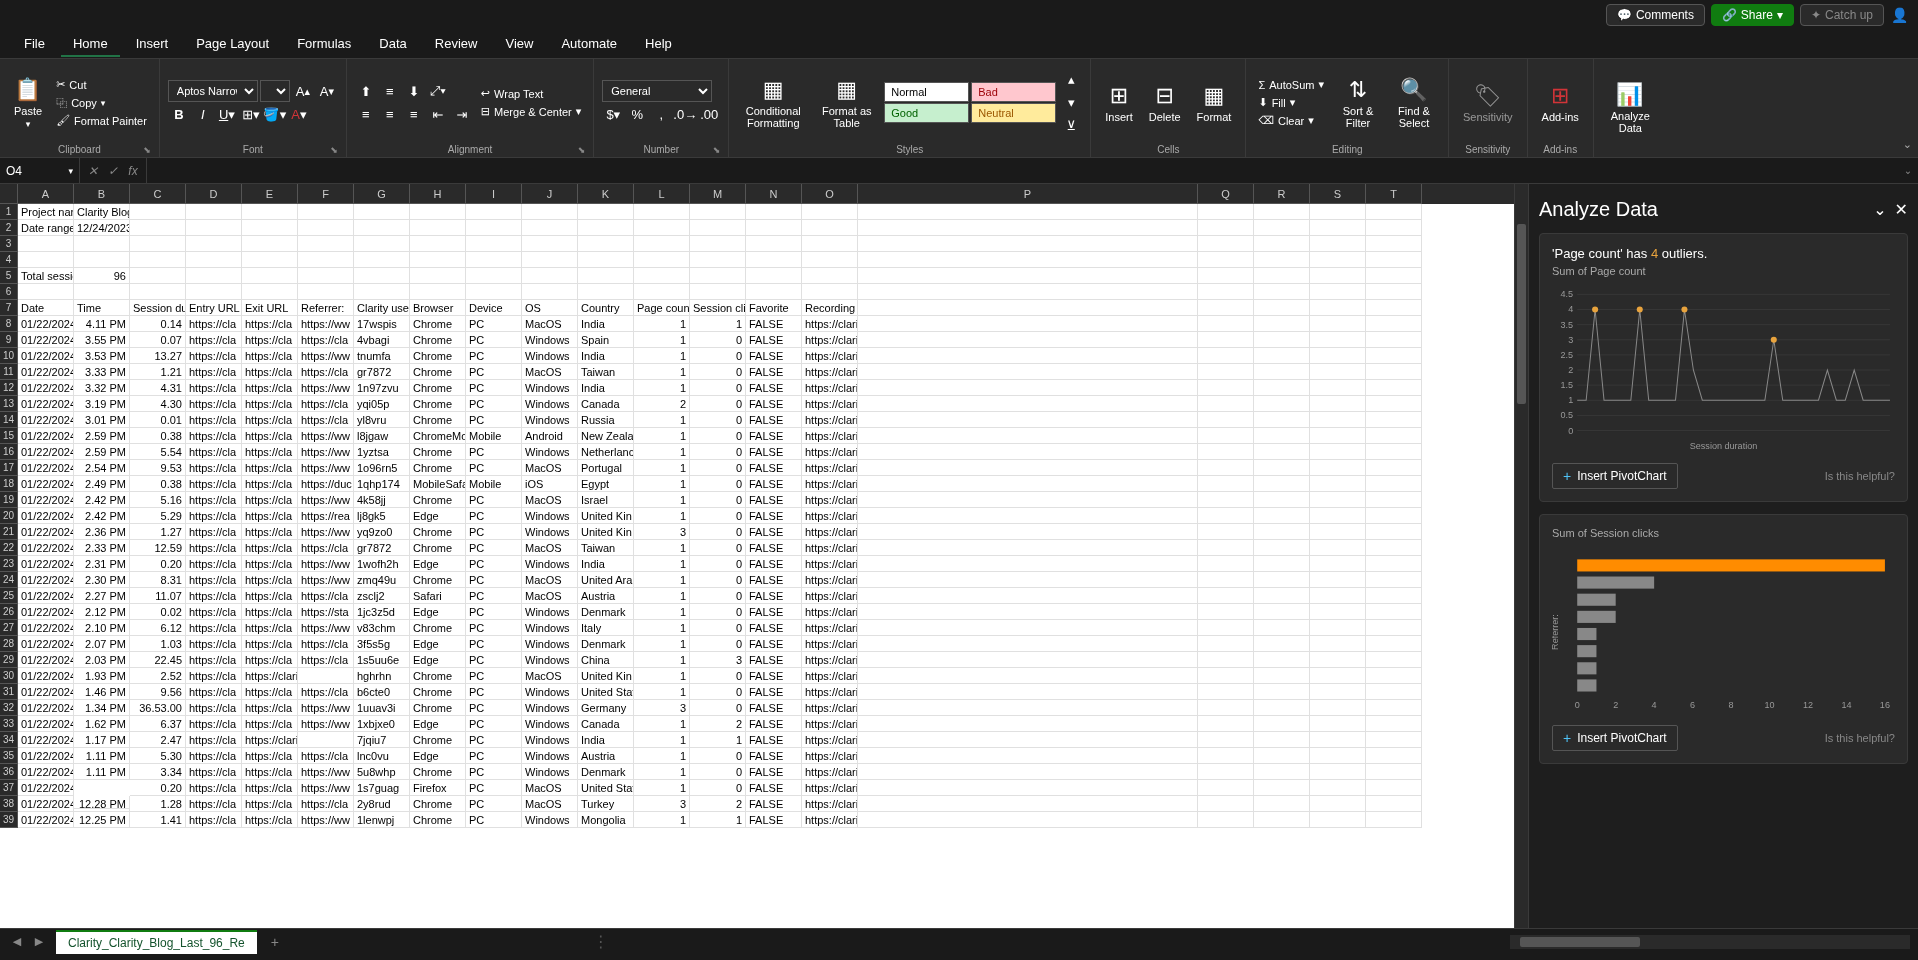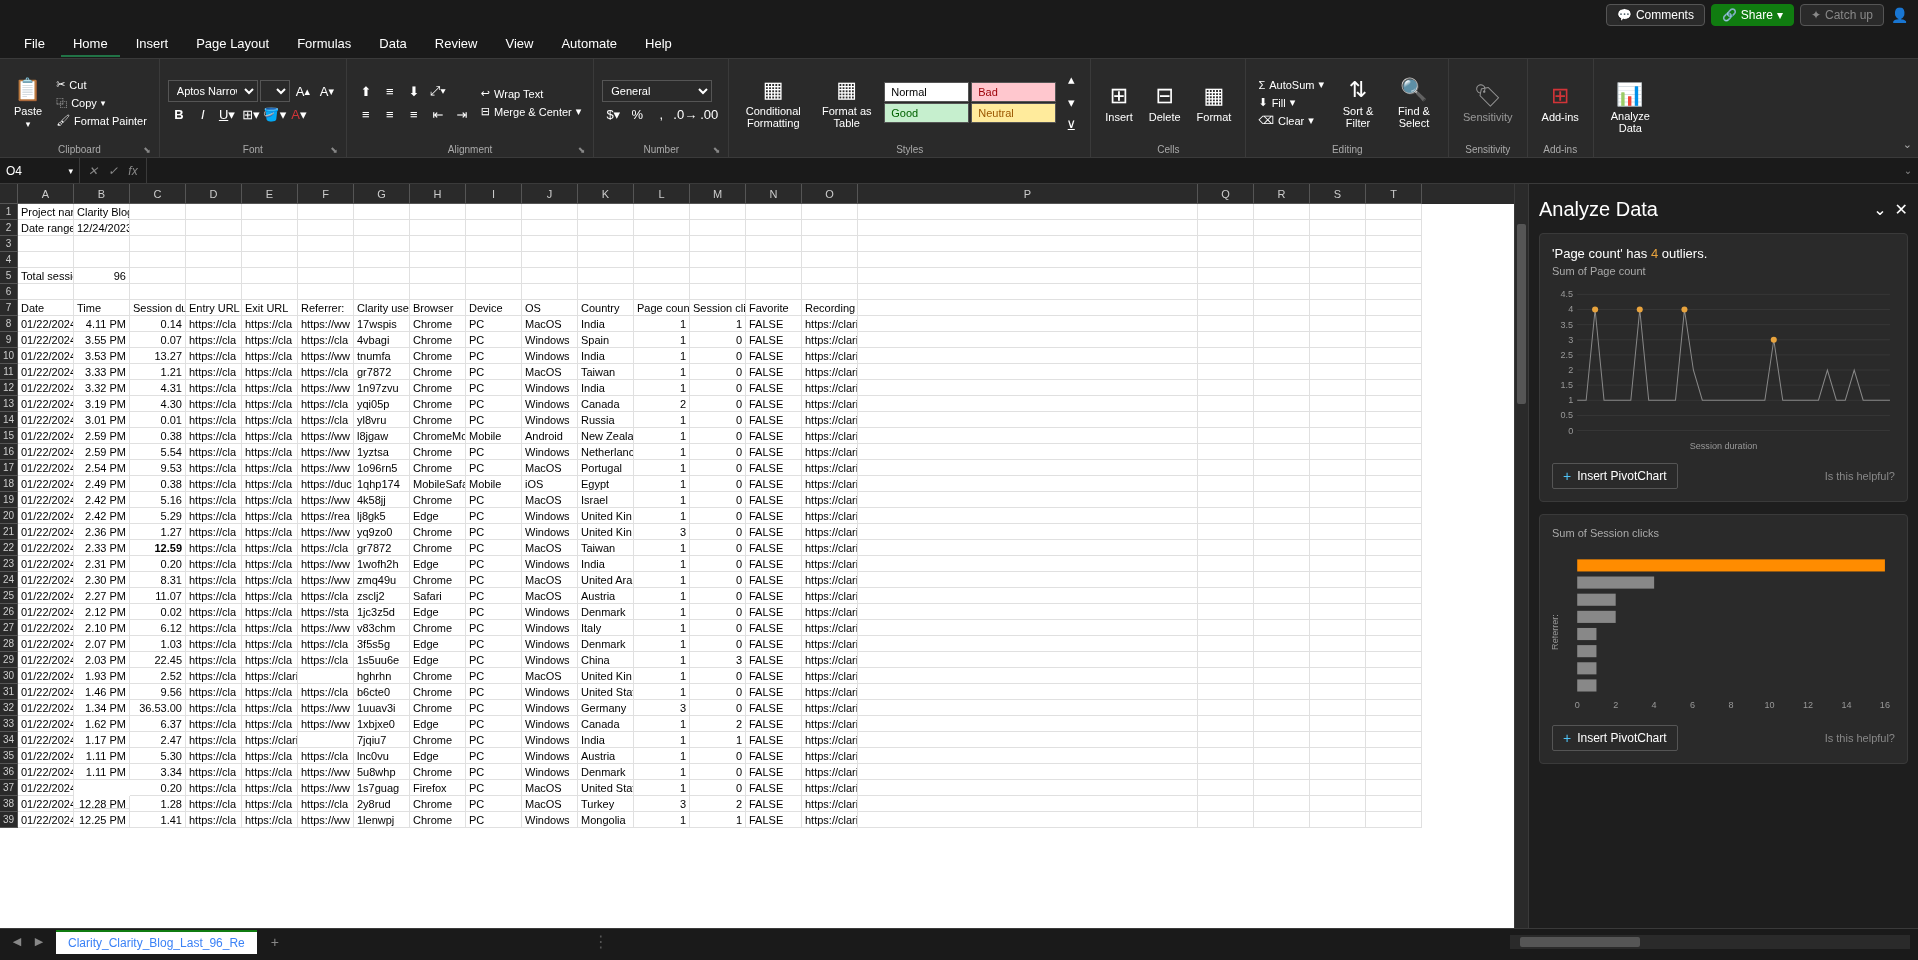--- a/index.html
+++ b/index.html
@@ -87,21 +87,21 @@
 
 .bar-chart { width: 100%; height: 100%; }
 .bar-chart rect { fill: #888; }
 .bar-chart rect.highlight { fill: #ff8c00; }
 .bar-chart text { fill: #999; font-size: 9px; }
 
 
 .sheet-tabs { height: 26px; background: #1a1a1a; border-top: 1px solid #3a3a3a; display: flex; align-items: center; padding: 0 8px; gap: 8px; }
 .sheet-nav { display: flex; gap: 4px; }
 .sheet-nav-btn { width: 18px; height: 18px; display: flex; align-items: center; justify-content: center; color: #888; font-size: 11px; }
-.sheet-tab { padding: 4px 12px; font-size: 12px; background: #fff; color: #3b82f6; border-top: 2px solid #107c10; }
+.sheet-tab { padding: 4px 12px; font-size: 12px; background: #fff; color: #14532d; border-top: 2px solid #107c10; }
 .sheet-add { width: 20px; height: 20px; display: flex; align-items: center; justify-content: center; color: #888; font-size: 14px; }
 .hscroll { margin-left: auto; width: 400px; height: 14px; background: #2a2a2a; position: relative; }
 .hscroll-thumb { position: absolute; left: 10px; top: 2px; bottom: 2px; width: 120px; background: #555; border-radius: 2px; }
 </style>
 </head>
 <body>
 
 <div class="titlebar">
   <div class="titlebar-btn">
     <span>💬</span>
@@ -848,21 +848,21 @@
           <div class="cell" style="width: 340px;"></div>
           <div class="cell" style="width: 56px;"></div>
           <div class="cell" style="width: 56px;"></div>
           <div class="cell" style="width: 56px;"></div>
           <div class="cell" style="width: 56px;"></div>
         </div>
         <div class="grid-row">
           <div class="row-header">22</div>
           <div class="cell" style="width: 56px;">01/22/2024</div>
           <div class="cell right" style="width: 56px;">2.33 PM</div>
-          <div class="cell right" style="width: 56px; font-weight: bold;">12.59</div>
+          <div class="cell right" style="width: 56px;">12.59</div>
           <div class="cell" style="width: 56px;">https://cla</div>
           <div class="cell" style="width: 56px;">https://cla</div>
           <div class="cell" style="width: 56px;">https://cla</div>
           <div class="cell" style="width: 56px;">gr7872</div>
           <div class="cell" style="width: 56px;">Chrome</div>
           <div class="cell" style="width: 56px;">PC</div>
           <div class="cell" style="width: 56px;">MacOS</div>
           <div class="cell" style="width: 56px;">Taiwan</div>
           <div class="cell right" style="width: 56px;">1</div>
           <div class="cell right" style="width: 56px;">0</div>

